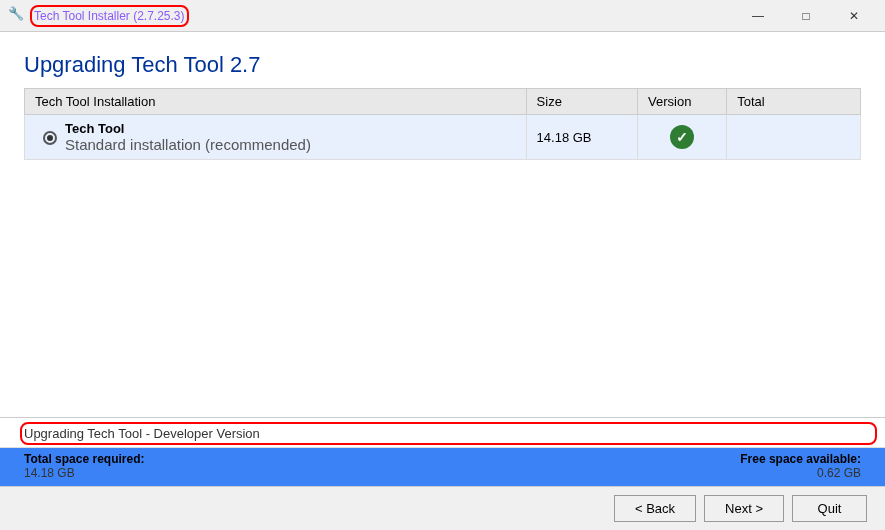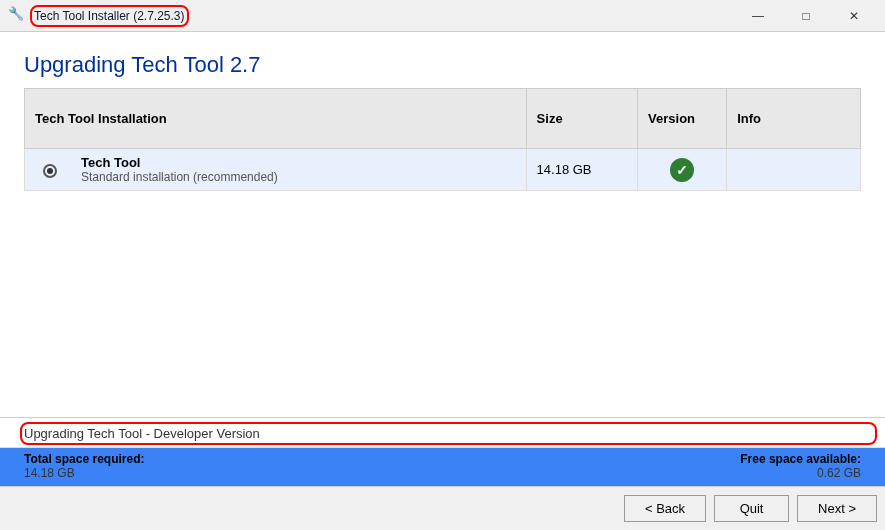--- a/index.html
+++ b/index.html
@@ -29,21 +29,21 @@
       display: flex;
       align-items: center;
       gap: 6px;
     }
     .title-bar-icon {
       width: 20px;
       height: 20px;
     }
     .title-bar-text {
       font-size: 12px;
-      color: #0f172a;
+      color: #8b5cf6;
     }
     .title-bar-controls {
       display: flex;
       gap: 2px;
     }
     .title-bar-btn {
       width: 46px;
       height: 28px;
       background: transparent;
       border: none;
@@ -81,22 +81,22 @@
 
     
     .install-table {
       width: 100%;
       border-collapse: collapse;
       border: 1px solid #ccc;
     }
     .install-table th {
       background: #e8e8e8;
       text-align: left;
-      padding: 22px 10px;
-      font-weight: 700;
+      padding: 5px 10px;
+      font-weight: 400;
       font-size: 13px;
       border: 1px solid #ccc;
     }
     .install-table td {
       padding: 6px 10px;
       border: 1px solid #ddd;
       vertical-align: middle;
     }
     .install-table tr.selected {
       background: #e8f0fe;
@@ -121,21 +121,21 @@
       height: 6px;
       border-radius: 50%;
       background: #333;
     }
 
     .tool-name {
       font-weight: 600;
       font-size: 13px;
     }
     .tool-desc {
-      font-size: 12px;
+      font-size: 15px;
       color: #555;
     }
 
     .size-col { width: 100px; }
     .status-col { width: 80px; text-align: center; }
     .info-col { width: 120px; }
 
     
     .green-check {
       width: 24px;
@@ -191,21 +191,21 @@
     }
     .space-value {
       font-size: 12px;
       color: #333;
     }
 
     
     .button-bar {
       background: #f0f0f0;
       border-top: 1px solid #ccc;
-      padding: 8px 8px;
+      padding: 8px 18px;
       display: flex;
       justify-content: flex-end;
       gap: 8px;
       flex-shrink: 0;
     }
 
     .nav-btn {
       padding: 5px 20px;
       border: 1px solid #999;
       background: #f0f0f0;
@@ -240,27 +240,27 @@
 
 <div class="main-content">
   <div class="page-title">Upgrading Tech Tool 2.7</div>
 
   <table class="install-table">
     <thead>
       <tr>
         <th style="width:60%;">Tech Tool Installation</th>
         <th class="size-col">Size</th>
         <th class="status-col">Version</th>
-        <th class="info-col">Info</th>
+        <th class="info-col">Total</th>
       </tr>
     </thead>
     <tbody>
       <tr class="selected">
         <td>
-          <div style="display:flex; align-items:center; gap:16px;">
+          <div style="display:flex; align-items:center; gap:0;">
             <span class="radio-cell">
               <span class="radio-dot"></span>
             </span>
             <div>
               <div class="tool-name">Tech Tool</div>
               <div class="tool-desc">Standard installation (recommended)</div>
             </div>
           </div>
         </td>
         <td class="size-col">14.18 GB</td>
@@ -286,15 +286,15 @@
     </div>
     <div class="space-block" style="text-align:right;">
       <span class="space-label">Free space available:</span>
       <span class="space-value">0.62 GB</span>
     </div>
   </div>
 </div>
 
 <div class="button-bar">
   <button class="nav-btn">&lt; Back</button>
+  <button class="nav-btn">Next &gt;</button>
   <button class="nav-btn">Quit</button>
-  <button class="nav-btn">Next &gt;</button>
 </div>
 
 </body></html>

